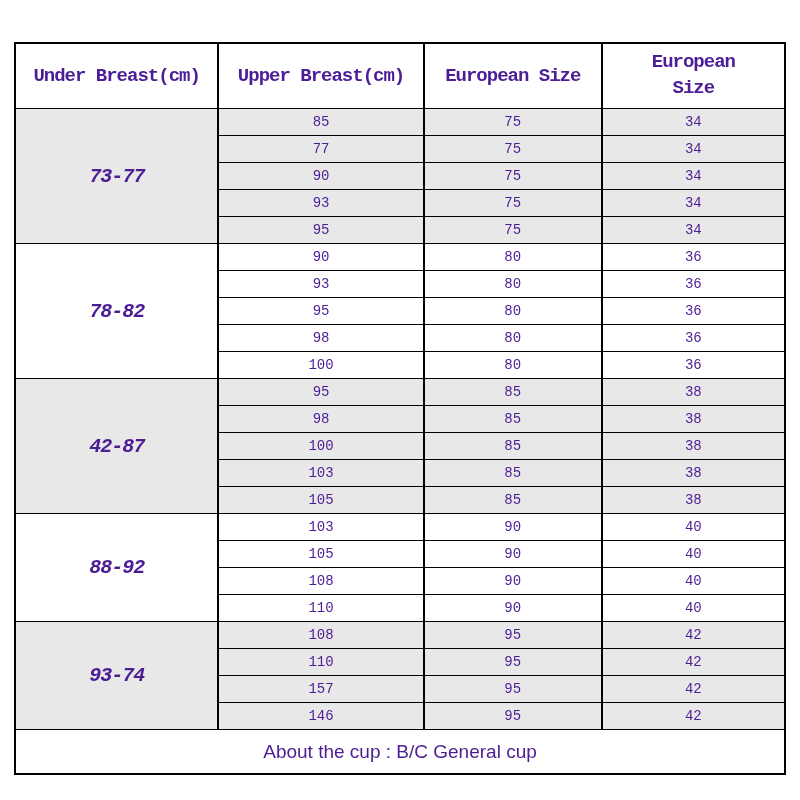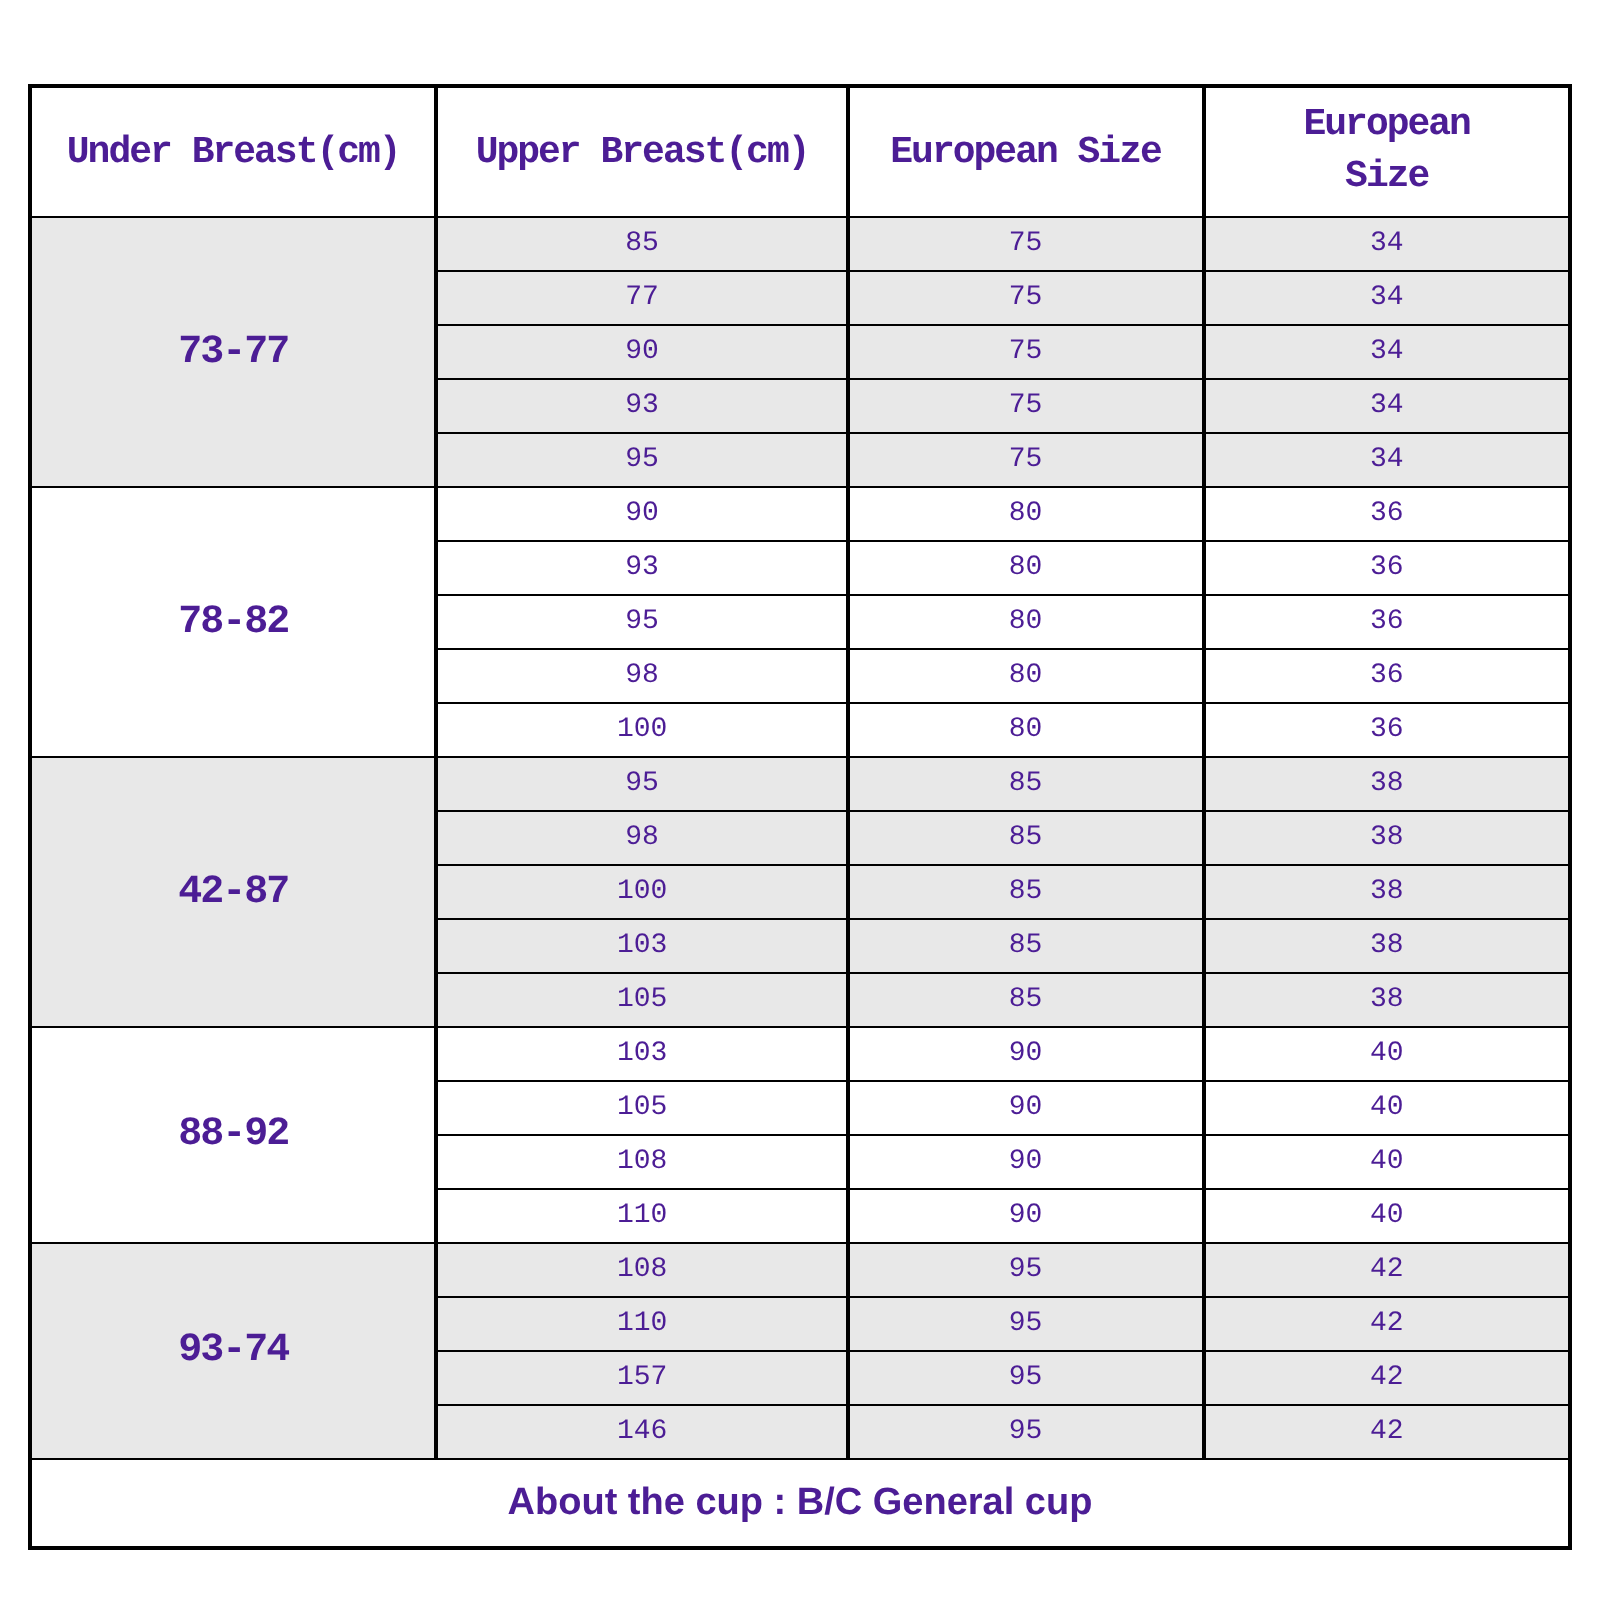--- a/index.html
+++ b/index.html
@@ -49,30 +49,31 @@
   }
   tbody td {
     height: 26px;
     font-size: 14px;
     font-weight: normal;
   }
   tbody td.range-cell {
     font-size: 20px;
     font-weight: bold;
     letter-spacing: -1px;
+    font-style: italic;
   }
   tr.shaded td { background: #e8e8e8; }
   tfoot td {
     height: 43px;
     font-size: 19px;
     font-family: "Liberation Sans", sans-serif;
     background: #ffffff;
   }
-  .note-label { font-weight: bold; text-align: right; }
-  .note-value { font-weight: bold; }
+  .note-label { font-weight: normal; text-align: right; }
+  .note-value { font-weight: normal; }
 </style>
 </head>
 <body>
 
 <div class="chart-wrap">
   <table class="size-chart">
     <colgroup>
       <col style="width:26.4%">
       <col style="width:26.7%">
       <col style="width:23.1%">

